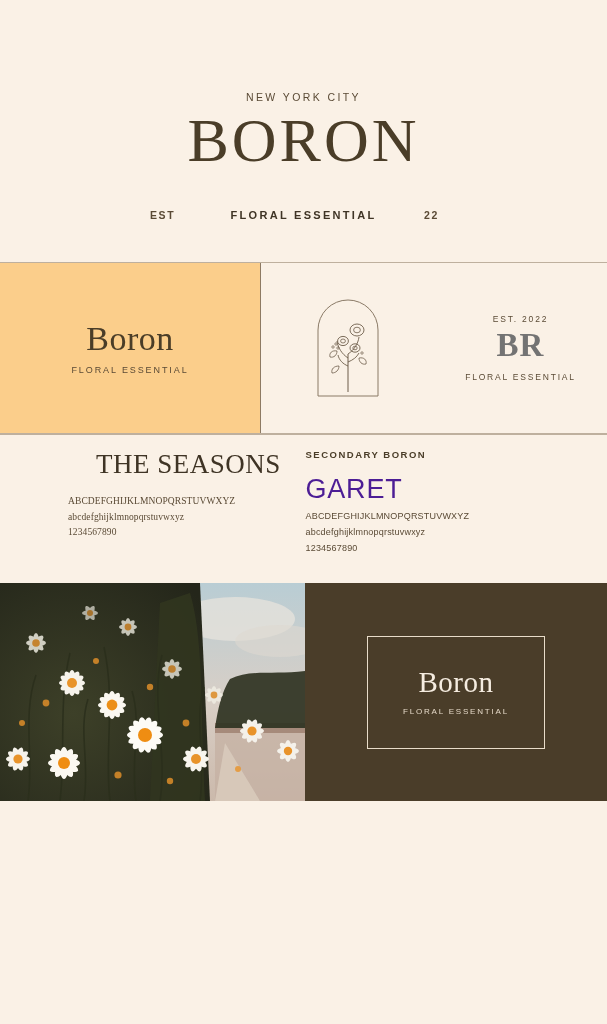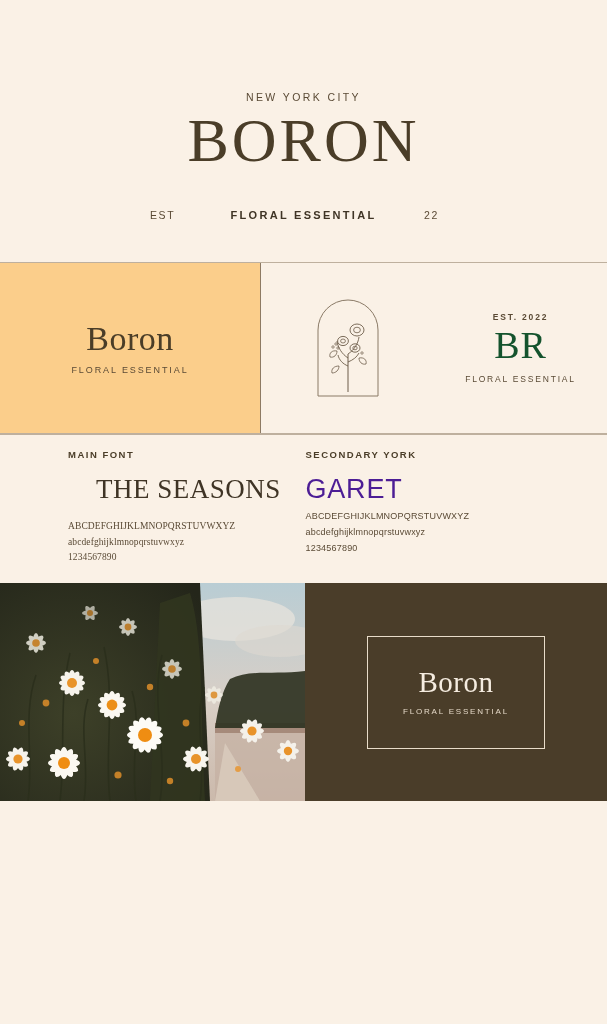--- a/index.html
+++ b/index.html
@@ -32,21 +32,21 @@
     font-size: 62px; letter-spacing: 3px; line-height: 1;
     color: #4a3d28; font-weight: 400;
   }
   .header-bottom {
     position: absolute; left: 0; right: 0; top: 209px;
     display: flex; align-items: center; justify-content: center;
   }
   .header-bottom .est,
   .header-bottom .yr {
     position: absolute; font-size: 10.5px; letter-spacing: 1.6px;
-    color: #5a4a35; font-weight: 400;
+    color: #5a4a35; font-weight: 700;
   }
   .header-bottom .est { left: 150px; }
   .header-bottom .yr  { left: 424px; }
   .tagline-main {
     font-size: 11px; letter-spacing: 2.3px; font-weight: 600; color: #3f3425;
   }
 
   
   .sec-logos { height: 170px; display: flex; }
   .panel-yellow {
@@ -63,24 +63,24 @@
     margin-top: 9px; font-weight: 500;
   }
   .panel-cream { flex: 1; display: flex; align-items: center; }
   .arch-wrap { width: 50%; display: flex; justify-content: center; }
   .mono-wrap {
     width: 50%; display: flex; flex-direction: column;
     align-items: center; justify-content: center;
   }
   .mono-est {
     font-size: 8.5px; letter-spacing: 1.8px; color: #5a4a35;
-    font-weight: 700; margin-bottom: 4px;
+    font-weight: 400; margin-bottom: 4px;
   }
   .mono-letters {
-    font-size: 38px; color: #14532d; line-height: 1.05; letter-spacing: 1px;
+    font-size: 33px; color: #737373; line-height: 1.05; letter-spacing: 1px; font-weight: bold;
   }
   .mono-sub {
     font-size: 8.5px; letter-spacing: 1.8px; color: #5a4a35;
     font-weight: 500; margin-top: 9px;
   }
 
   
   .sec-palette { height: 120px; padding-top: 16px; }
   .palette-title {
     text-align: center; font-size: 9.5px; letter-spacing: 1.9px;
@@ -188,29 +188,28 @@
 
     </div>
   </div>
   <div class="hair"></div>
 
   <div class="hair"></div>
 
   <div class="sec-type">
 
     <div class="type-col">
-      <div class="type-label sans">MAIN FONT</div>
       <div class="type-name-serif serif">THE SEASONS</div>
       <div class="spec-serif serif">ABCDEFGHIJKLMNOPQRSTUVWXYZ</div>
       <div class="spec-serif serif">abcdefghijklmnopqrstuvwxyz</div>
       <div class="spec-serif serif">1234567890</div>
     </div>
 
     <div class="type-col right">
-      <div class="type-label sans">SECONDARY YORK</div>
+      <div class="type-label sans">SECONDARY BORON</div>
       <div class="type-name-sans sans">GARET</div>
       <div class="spec-sans sans">ABCDEFGHIJKLMNOPQRSTUVWXYZ</div>
       <div class="spec-sans sans">abcdefghijklmnopqrstuvwxyz</div>
       <div class="spec-sans sans">1234567890</div>
     </div>
 
   </div>
 
   <div class="sec-bottom">
 

